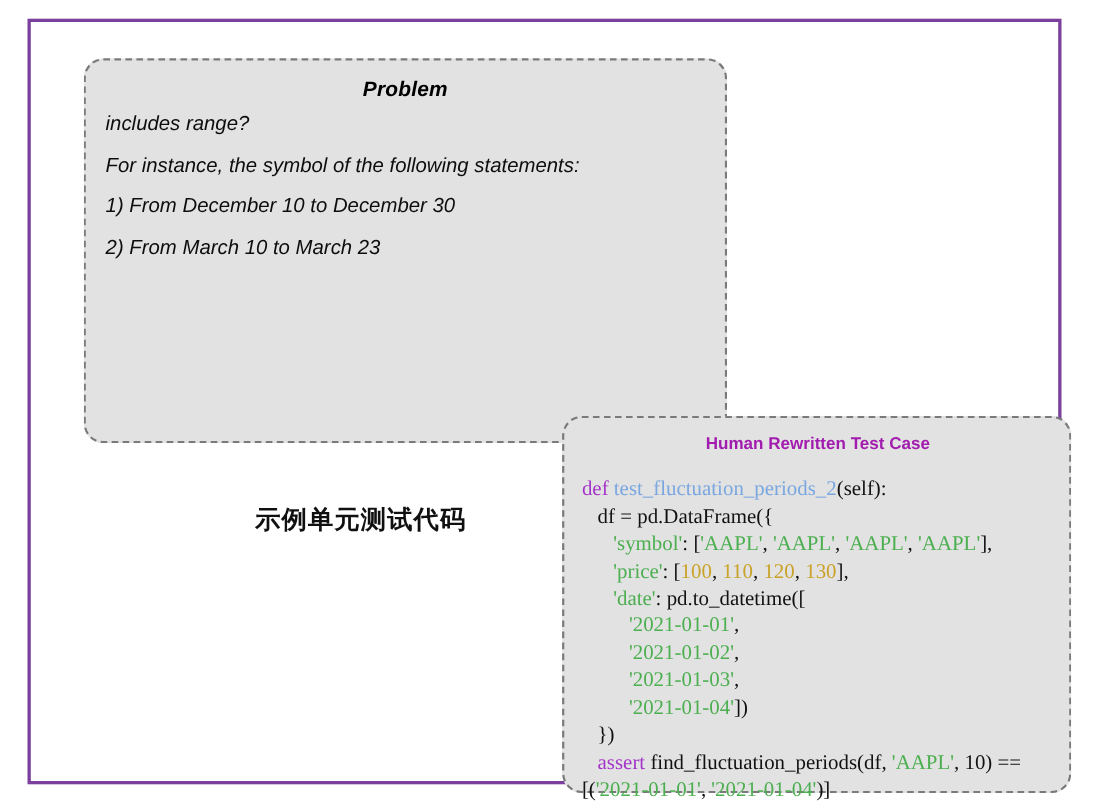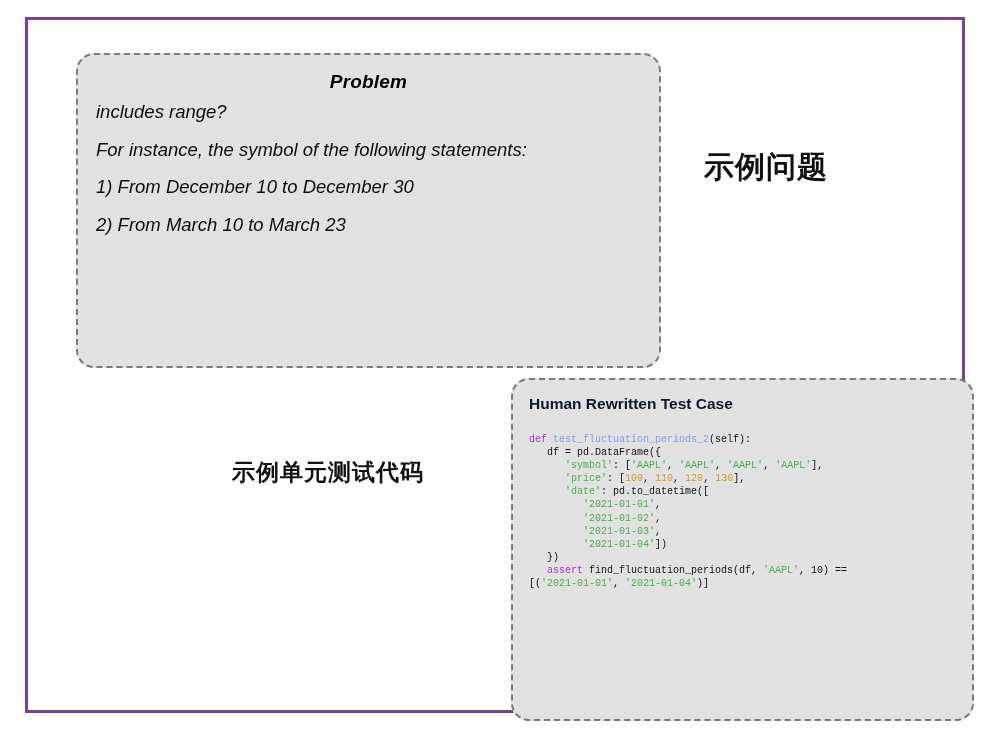--- a/index.html
+++ b/index.html
@@ -34,21 +34,21 @@
     border: 2px dashed #7a7a7a;
     border-radius: 18px;
     box-sizing: border-box;
   }
 
   
   #problem-card {
     left: 48px;
     top: 33px;
     width: 585px;
-    height: 315px;
+    height: 350px;
     padding: 14px 18px 10px 18px;
   }
   #problem-title {
     text-align: center;
     font-weight: bold;
     font-style: italic;
     font-size: 19px;
     color: #000;
     margin: 2px 0 10px 0;
     letter-spacing: .2px;
@@ -65,28 +65,29 @@
 
   
   #code-card {
     left: 483px;
     top: 358px;
     width: 463px;
     height: 343px;
     padding: 13px 14px 10px 16px;
   }
   #code-title {
+    text-align: center;
     font-weight: bold;
     font-size: 15.5px;
-    color: #0f172a;
+    color: #a21caf;
     margin: 2px 0 14px 0;
   }
   #code-body {
-    font-family: Liberation Mono, monospace;
-    font-size: 10px;
+    font-family: Liberation Serif, serif;
+    font-size: 19px;
     line-height: 1.31;
     color: #111111;
     white-space: pre-wrap;
     margin-top: 20px;
   }
   .code-line { white-space: pre; }
   .code-line.wrapped { white-space: pre-wrap; }
 
   .tok-kw     { color: #a435c9; }
   .tok-fn     { color: #7aa7e0; }
@@ -129,17 +130,16 @@
         <div class="problem-line">1) From December 10 to December 30</div>
         <div class="problem-line">2) From March 10 to March 23</div>
       </div>
   </div>
 
   <div class="card" id="code-card" style="background: rgb(226, 226, 226); border-color: rgb(122, 122, 122);">
     <div id="code-title">Human Rewritten Test Case</div>
     <div id="code-body"><div class="code-line"><span class="tok-kw" style="color: rgb(164, 53, 201);">def </span><span class="tok-fn" style="color: rgb(122, 167, 224);">test_fluctuation_periods_2</span><span class="tok-plain" style="color: rgb(17, 17, 17);">(self):</span></div><div class="code-line"><span class="tok-plain" style="color: rgb(17, 17, 17);">   df = pd.DataFrame({</span></div><div class="code-line"><span class="tok-plain" style="color: rgb(17, 17, 17);">      </span><span class="tok-str" style="color: rgb(76, 175, 80);">'symbol'</span><span class="tok-plain" style="color: rgb(17, 17, 17);">: [</span><span class="tok-str" style="color: rgb(76, 175, 80);">'AAPL'</span><span class="tok-plain" style="color: rgb(17, 17, 17);">, </span><span class="tok-str" style="color: rgb(76, 175, 80);">'AAPL'</span><span class="tok-plain" style="color: rgb(17, 17, 17);">, </span><span class="tok-str" style="color: rgb(76, 175, 80);">'AAPL'</span><span class="tok-plain" style="color: rgb(17, 17, 17);">, </span><span class="tok-str" style="color: rgb(76, 175, 80);">'AAPL'</span><span class="tok-plain" style="color: rgb(17, 17, 17);">],</span></div><div class="code-line"><span class="tok-plain" style="color: rgb(17, 17, 17);">      </span><span class="tok-str" style="color: rgb(76, 175, 80);">'price'</span><span class="tok-plain" style="color: rgb(17, 17, 17);">: [</span><span class="tok-num" style="color: rgb(201, 162, 39);">100</span><span class="tok-plain" style="color: rgb(17, 17, 17);">, </span><span class="tok-num" style="color: rgb(201, 162, 39);">110</span><span class="tok-plain" style="color: rgb(17, 17, 17);">, </span><span class="tok-num" style="color: rgb(201, 162, 39);">120</span><span class="tok-plain" style="color: rgb(17, 17, 17);">, </span><span class="tok-num" style="color: rgb(201, 162, 39);">130</span><span class="tok-plain" style="color: rgb(17, 17, 17);">],</span></div><div class="code-line"><span class="tok-plain" style="color: rgb(17, 17, 17);">      </span><span class="tok-str" style="color: rgb(76, 175, 80);">'date'</span><span class="tok-plain" style="color: rgb(17, 17, 17);">: pd.to_datetime([</span></div><div class="code-line"><span class="tok-plain" style="color: rgb(17, 17, 17);">         </span><span class="tok-str" style="color: rgb(76, 175, 80);">'2021-01-01'</span><span class="tok-plain" style="color: rgb(17, 17, 17);">,</span></div><div class="code-line"><span class="tok-plain" style="color: rgb(17, 17, 17);">         </span><span class="tok-str" style="color: rgb(76, 175, 80);">'2021-01-02'</span><span class="tok-plain" style="color: rgb(17, 17, 17);">,</span></div><div class="code-line"><span class="tok-plain" style="color: rgb(17, 17, 17);">         </span><span class="tok-str" style="color: rgb(76, 175, 80);">'2021-01-03'</span><span class="tok-plain" style="color: rgb(17, 17, 17);">,</span></div><div class="code-line"><span class="tok-plain" style="color: rgb(17, 17, 17);">         </span><span class="tok-str" style="color: rgb(76, 175, 80);">'2021-01-04'</span><span class="tok-plain" style="color: rgb(17, 17, 17);">])</span></div><div class="code-line"><span class="tok-plain" style="color: rgb(17, 17, 17);">   })</span></div><div class="code-line wrapped"><span class="tok-plain" style="color: rgb(17, 17, 17);">   </span><span class="tok-kw" style="color: rgb(164, 53, 201);">assert</span><span class="tok-plain" style="color: rgb(17, 17, 17);"> find_fluctuation_periods(df, </span><span class="tok-str" style="color: rgb(76, 175, 80);">'AAPL'</span><span class="tok-plain" style="color: rgb(17, 17, 17);">, 10) ==</span></div><div class="code-line"><span class="tok-plain" style="color: rgb(17, 17, 17);">[(</span><span class="tok-str" style="color: rgb(76, 175, 80);">'2021-01-01'</span><span class="tok-plain" style="color: rgb(17, 17, 17);">, </span><span class="tok-str" style="color: rgb(76, 175, 80);">'2021-01-04'</span><span class="tok-plain" style="color: rgb(17, 17, 17);">)]</span></div></div>
   </div>
 
-  <div class="annotation" id="annotation-question">示例问题</div>
 
   <div class="annotation" id="annotation-testcode">示例单元测试代码</div>
 
 </div>
 
 </body></html>

